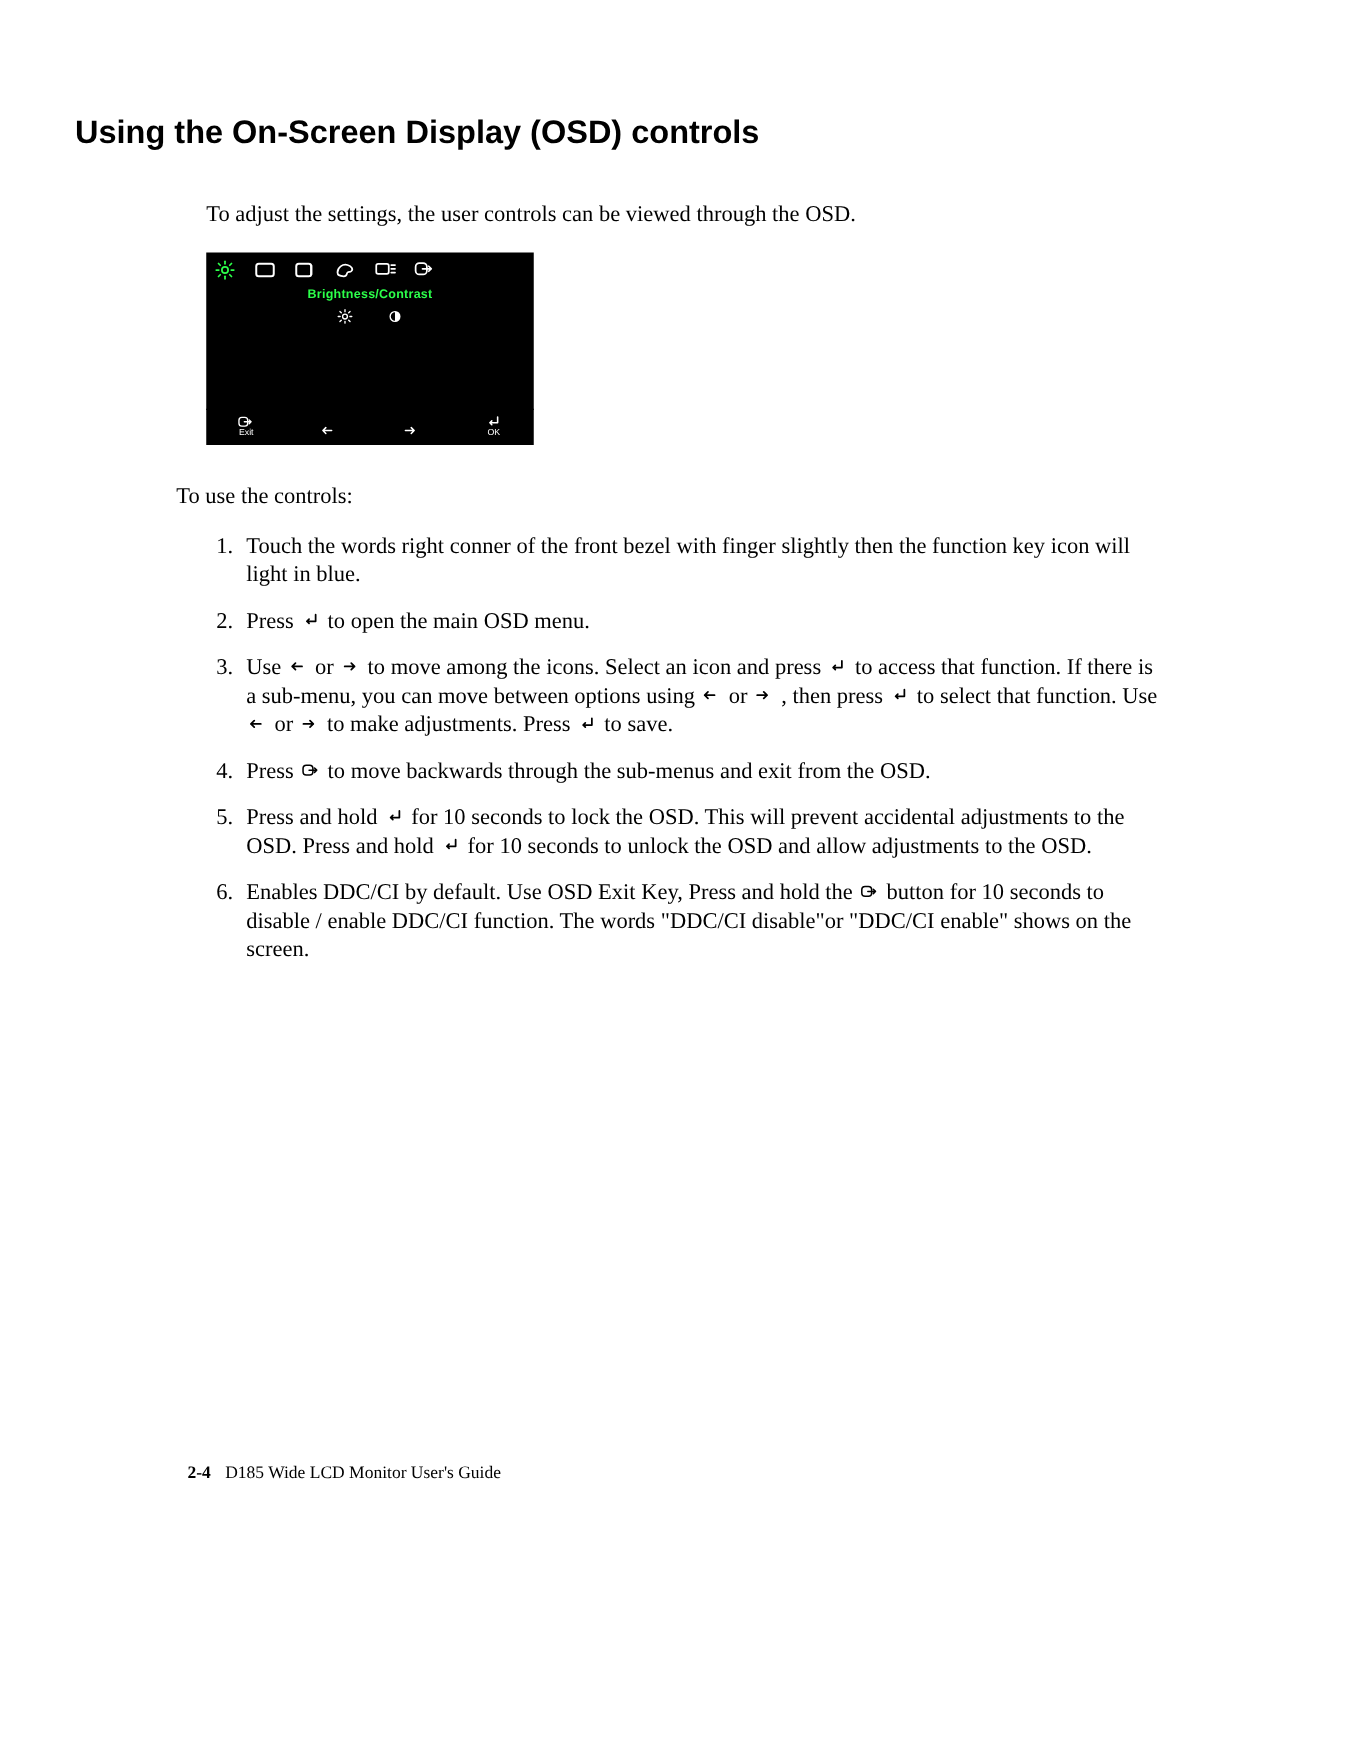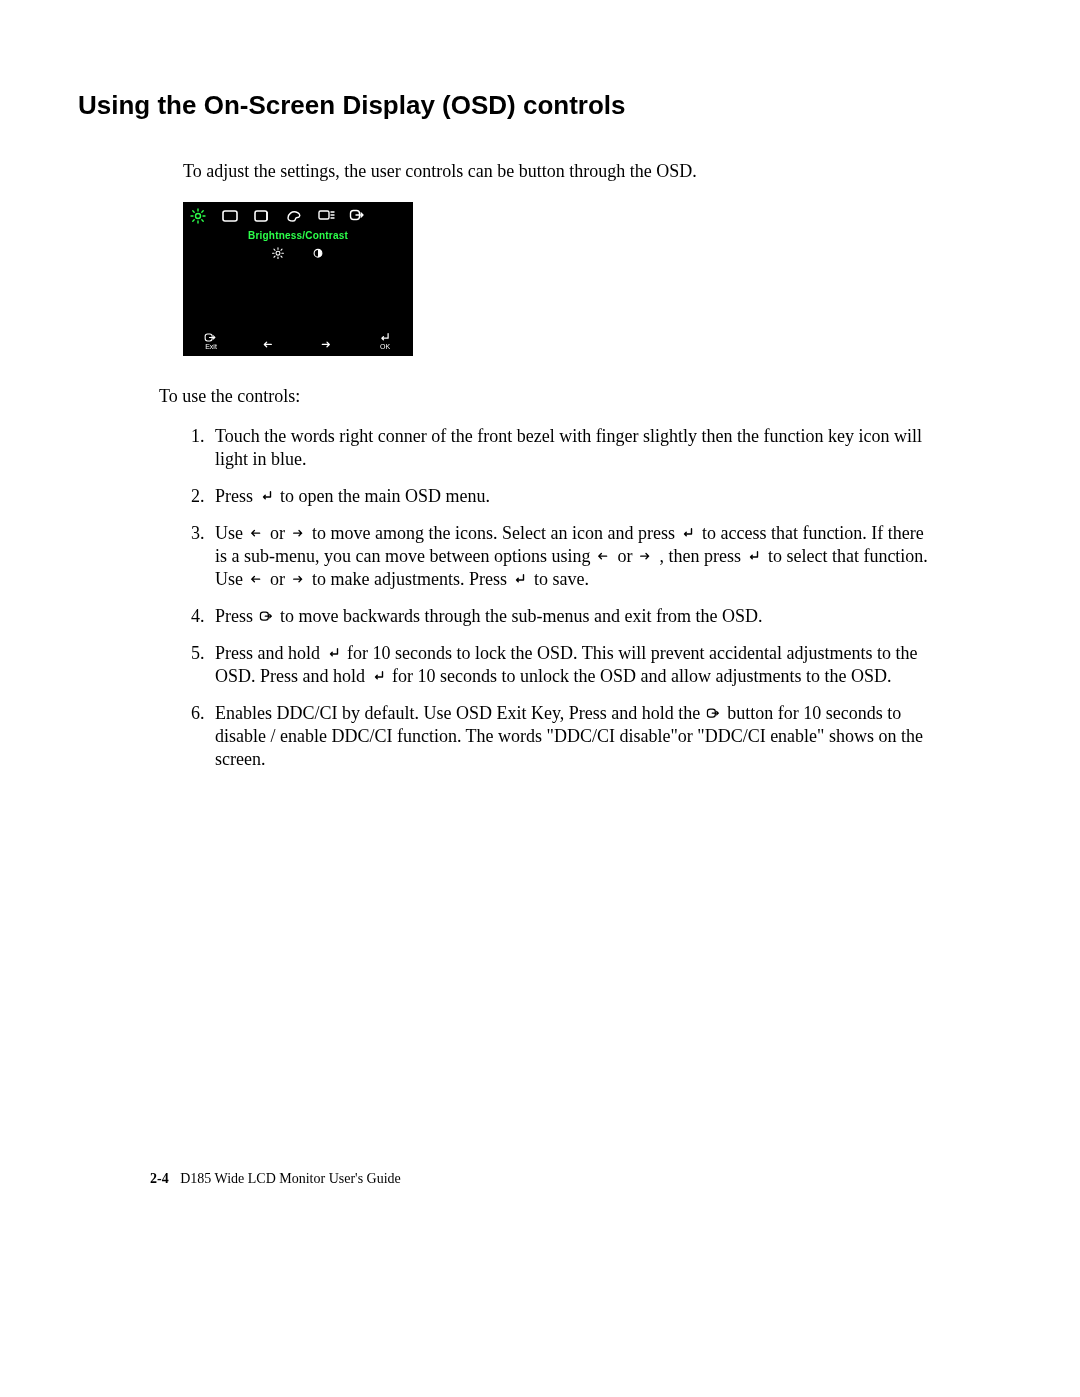--- a/index.html
+++ b/index.html
@@ -5,38 +5,38 @@
   * { box-sizing: border-box; margin: 0; padding: 0; }
   html, body { background: #fff; }
   body {
     width: 1080px;
     height: 1397px;
     font-family: "Palatino Linotype", "Book Antiqua", Palatino, Georgia, serif;
     color: #000;
     position: relative;
   }
   .page {
-    padding: 90px 150px 60px 78px;
+    padding: 90px 150px 60px 60px;
   }
   h1.heading {
     font-family: Arial, Helvetica, sans-serif;
     font-weight: 700;
     font-size: 26px;
     margin-bottom: 40px;
   }
   .intro {
     font-size: 18px;
     margin-left: 105px;
     margin-bottom: 20px;
   }
 
   
   .osd-wrap { margin-left: 105px; margin-bottom: 30px; }
   .osd {
-    width: 230px;
+    width: 262px;
     background: #000;
     color: #fff;
     font-family: Arial, Helvetica, sans-serif;
     font-size: 10px;
   }
   .osd .tabrow {
     display: flex;
     align-items: center;
     padding: 6px 6px 2px 6px;
     gap: 14px;
@@ -102,21 +102,21 @@
     text-align: right;
   }
   .footerbar .pn { font-weight: 700; margin-right: 8px; }
 </style>
 </head>
 <body>
 
 <div class="page">
   <h1 class="heading">Using the On-Screen Display (OSD) controls</h1>
 
-  <p class="intro">To adjust the settings, the user controls can be button through the OSD.</p>
+  <p class="intro">To adjust the settings, the user controls can be viewed through the OSD.</p>
 
   <div class="osd-wrap">
     <div class="osd">
       <div class="tabrow" id="osd-tabs">
           <span class="ic active"><svg viewBox="0 0 18 16">
               <use href="#g-sun"></use>
             </svg></span>
           <span class="ic"><svg viewBox="0 0 18 16">
               <use href="#g-position"></use>
             </svg></span>

